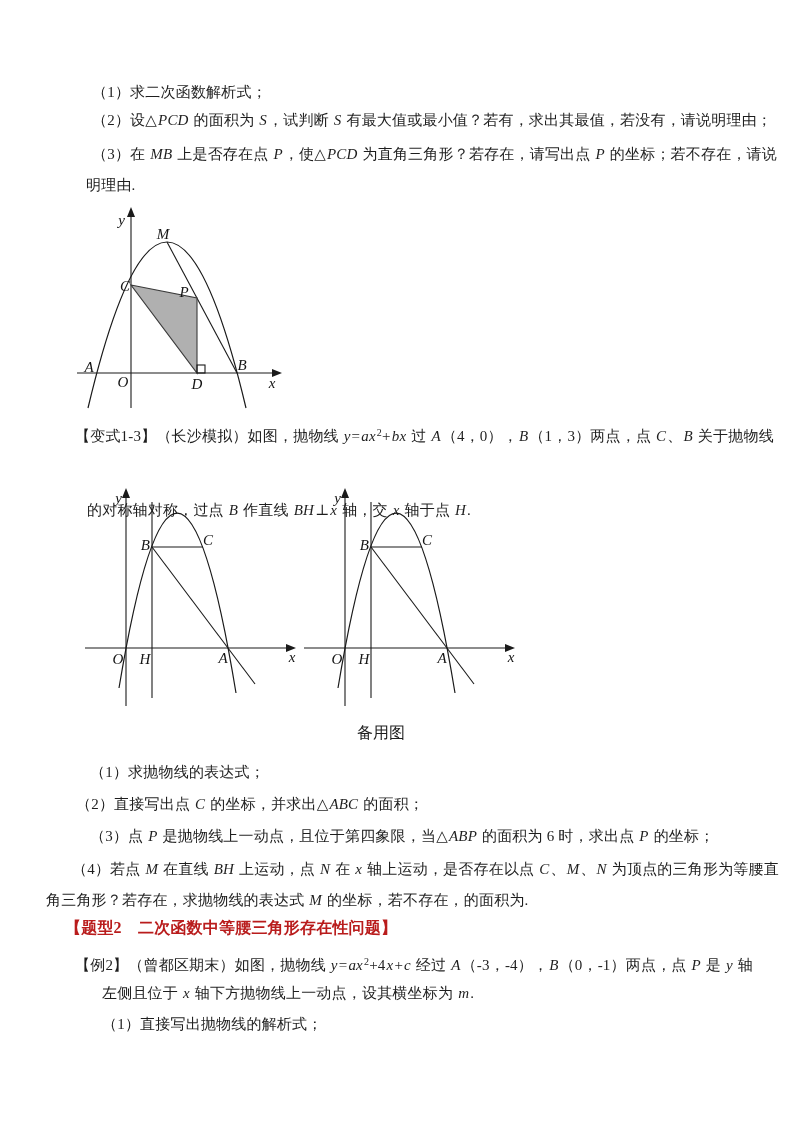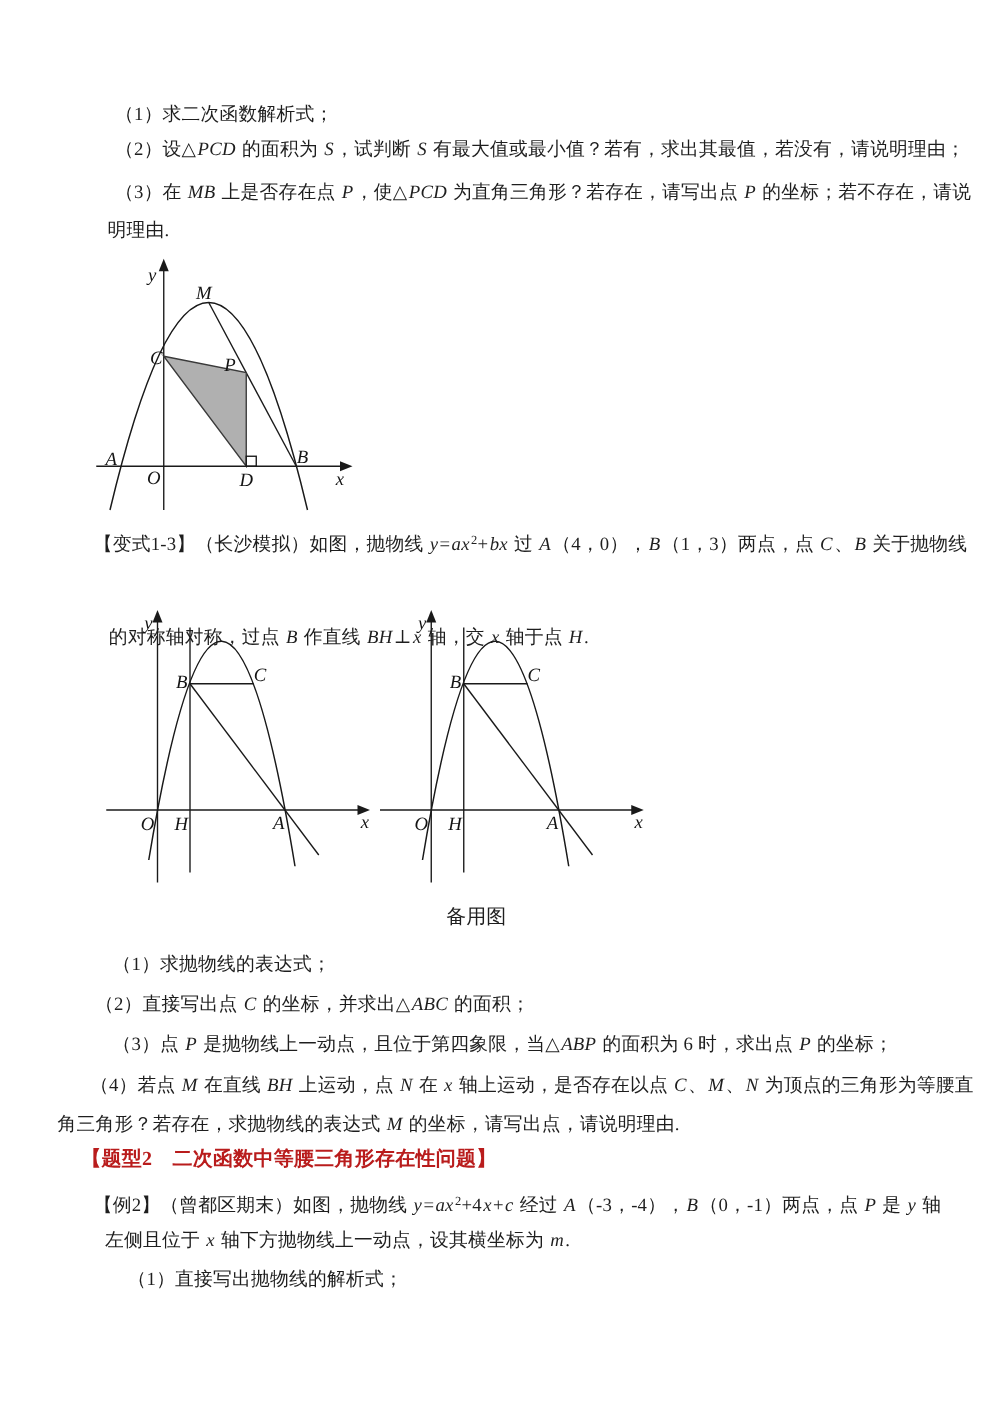--- a/index.html
+++ b/index.html
@@ -29,24 +29,24 @@
       <div class="line" style="left: 92px; top: 84px;"><span class="sg-n">（1）求二次函数解析式；</span></div>
       <div class="line" style="left: 92px; top: 112px;"><span class="sg-n">（2）设△</span><span class="sg-i">PCD</span><span class="sg-n"> 的面积为 </span><span class="sg-i">S</span><span class="sg-n">，试判断 </span><span class="sg-i">S</span><span class="sg-n"> 有最大值或最小值？若有，求出其最值，若没有，请说明理由；</span></div>
       <div class="line" style="left: 92px; top: 146px; text-align: center;"><span class="sg-n">（3）在 </span><span class="sg-i">MB</span><span class="sg-n"> 上是否存在点 </span><span class="sg-i">P</span><span class="sg-n">，使△</span><span class="sg-i">PCD</span><span class="sg-n"> 为直角三角形？若存在，请写出点 </span><span class="sg-i">P</span><span class="sg-n"> 的坐标；若不存在，请说</span></div>
       <div class="line" style="left: 86px; top: 177px;"><span class="sg-n">明理由.</span></div>
       <div class="line" style="left: 75px; top: 424px;"><span class="sg-n">【变式1-3】（长沙模拟）如图，抛物线 </span><span class="sg-i">y</span><span class="sg-n">=</span><span class="sg-i">ax</span><span class="sg-sup">2</span><span class="sg-n">+</span><span class="sg-i">bx</span><span class="sg-n"> 过 </span><span class="sg-i">A</span><span class="sg-n">（4，0），</span><span class="sg-i">B</span><span class="sg-n">（1，3）两点，点 </span><span class="sg-i">C</span><span class="sg-n">、</span><span class="sg-i">B</span><span class="sg-n"> 关于抛物线</span></div>
       <div class="line" style="left: 87px; top: 456px; margin-top: 46px;"><span class="sg-n">的对称轴对称，过点 </span><span class="sg-i">B</span><span class="sg-n"> 作直线 </span><span class="sg-i">BH</span><span class="sg-n">⊥</span><span class="sg-i">x</span><span class="sg-n"> 轴，交 </span><span class="sg-i">x</span><span class="sg-n"> 轴于点 </span><span class="sg-i">H</span><span class="sg-n">.</span></div>
       <div class="line" style="left: 90px; top: 764px;"><span class="sg-n">（1）求抛物线的表达式；</span></div>
       <div class="line" style="left: 76px; top: 796px;"><span class="sg-n">（2）直接写出点 </span><span class="sg-i">C</span><span class="sg-n"> 的坐标，并求出△</span><span class="sg-i">ABC</span><span class="sg-n"> 的面积；</span></div>
       <div class="line" style="left: 90px; top: 828px;"><span class="sg-n">（3）点 </span><span class="sg-i">P</span><span class="sg-n"> 是抛物线上一动点，且位于第四象限，当△</span><span class="sg-i">ABP</span><span class="sg-n"> 的面积为 6 时，求出点 </span><span class="sg-i">P</span><span class="sg-n"> 的坐标；</span></div>
       <div class="line" style="left: 72px; top: 861px;"><span class="sg-n">（4）若点 </span><span class="sg-i">M</span><span class="sg-n"> 在直线 </span><span class="sg-i">BH</span><span class="sg-n"> 上运动，点 </span><span class="sg-i">N</span><span class="sg-n"> 在 </span><span class="sg-i">x</span><span class="sg-n"> 轴上运动，是否存在以点 </span><span class="sg-i">C</span><span class="sg-n">、</span><span class="sg-i">M</span><span class="sg-n">、</span><span class="sg-i">N</span><span class="sg-n"> 为顶点的三角形为等腰直</span></div>
-      <div class="line" style="left: 46px; top: 892px;"><span class="sg-n">角三角形？若存在，求抛物线的表达式 </span><span class="sg-i">M</span><span class="sg-n"> 的坐标，请写出点，请说明理由.</span></div>
+      <div class="line" style="left: 46px; top: 892px;"><span class="sg-n">角三角形？若存在，求抛物线的表达式 </span><span class="sg-i">M</span><span class="sg-n"> 的坐标，若不存在，的面积为.</span></div>
       <div class="line hd" style="left: 65px; top: 919px; color: #b91c1c;"><span class="sg-n">【题型2　二次函数中等腰三角形存在性问题】</span></div>
       <div class="line" style="left: 75px; top: 953px;"><span class="sg-n">【例2】（曾都区期末）如图，抛物线 </span><span class="sg-i">y</span><span class="sg-n">=</span><span class="sg-i">ax</span><span class="sg-sup">2</span><span class="sg-n">+4</span><span class="sg-i">x</span><span class="sg-n">+</span><span class="sg-i">c</span><span class="sg-n"> 经过 </span><span class="sg-i">A</span><span class="sg-n">（-3，-4），</span><span class="sg-i">B</span><span class="sg-n">（0，-1）两点，点 </span><span class="sg-i">P</span><span class="sg-n"> 是 </span><span class="sg-i">y</span><span class="sg-n"> 轴</span></div>
-      <div class="line" style="left: 84px; top: 985px;"><span class="sg-n">左侧且位于 </span><span class="sg-i">x</span><span class="sg-n"> 轴下方抛物线上一动点，设其横坐标为 </span><span class="sg-i">m</span><span class="sg-n">.</span></div>
+      <div class="line" style="left: 102px; top: 985px;"><span class="sg-n">左侧且位于 </span><span class="sg-i">x</span><span class="sg-n"> 轴下方抛物线上一动点，设其横坐标为 </span><span class="sg-i">m</span><span class="sg-n">.</span></div>
       <div class="line" style="left: 102px; top: 1016px;"><span class="sg-n">（1）直接写出抛物线的解析式；</span></div>
     </div>
 
   <svg class="fig" style="left:75px;top:205px;" width="215" height="210" viewBox="0 0 215 210">
 
     <path class="stroke" d="M13,203 Q92,-129 171,203"></path>
 
     <line class="thin" x1="56" y1="8" x2="56" y2="203"></line>
     <polygon class="arrow" points="56,2 52,12 60,12"></polygon>
     <line class="thin" x1="2" y1="168" x2="200" y2="168"></line>

